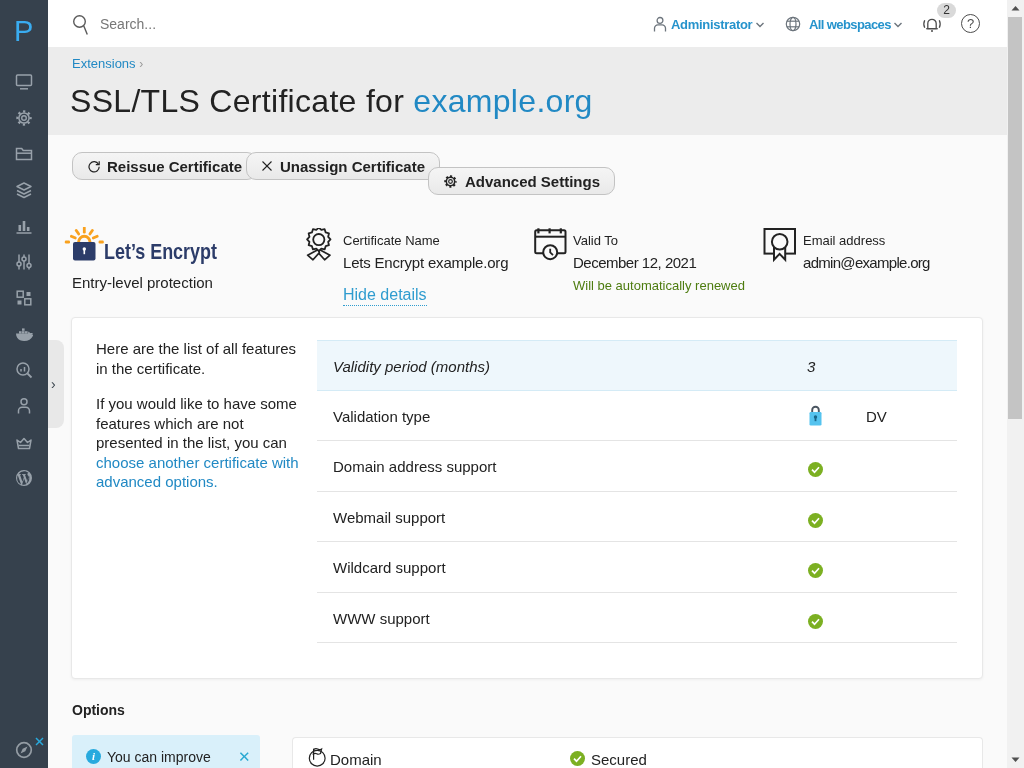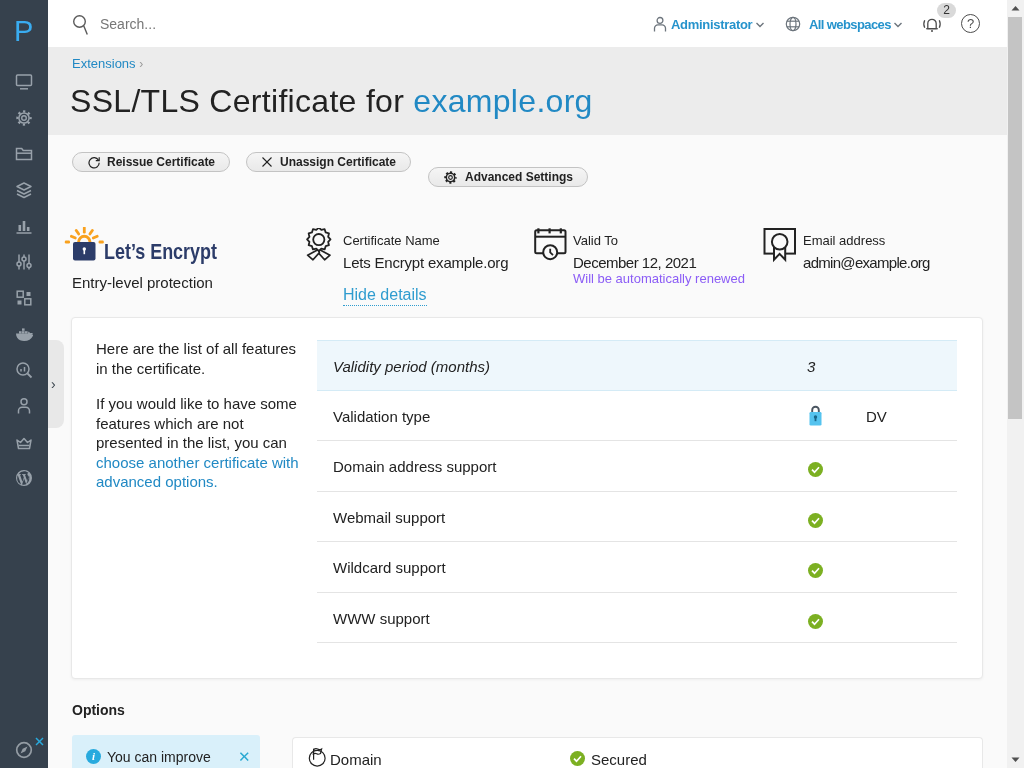--- a/index.html
+++ b/index.html
@@ -5,23 +5,23 @@
   * { margin:0; padding:0; box-sizing:border-box; }
   html,body { width:1024px; height:768px; overflow:hidden;
     font-family:"Liberation Sans", sans-serif; background:#fafafa; }
   .abs { position:absolute; }
   #sidebar { position:absolute; left:0; top:0; width:48px; height:768px; background:#36414d; }
   #topbar { position:absolute; left:48px; top:0; width:959px; height:47px; background:#fff; }
   #header { position:absolute; left:48px; top:47px; width:959px; height:88px; background:#ececec; }
   #content { position:absolute; left:48px; top:135px; width:959px; height:633px; background:#fafafa; }
   #scroll { position:absolute; left:1007px; top:0; width:17px; height:768px; background:#f1f1f1; }
   .blue { color:#2189c4; }
-  .btn { position:absolute; top:152px; height:20px; background:linear-gradient(#f5f5f5,#e9e9e9);
+  .btn { position:absolute; top:152px; height:28px; background:linear-gradient(#f5f5f5,#e9e9e9);
     border:1px solid #c3c3c3; border-radius:10px; display:flex; align-items:center;
-    font-size:12px; font-weight:bold; color:#222; padding:0 14px; }
+    font-size:15px; font-weight:bold; color:#222; padding:0 14px; }
   .btn svg { margin-right:7px; }
   .collbl { font-size:13px; color:#222; }
   .colval { font-size:15px; color:#222; }
   .trow { position:absolute; left:246px; width:640px; height:50.5px; border-bottom:1px solid #e4e4e4; }
   .tlabel { position:absolute; left:16px; top:17px; font-size:15px; color:#222; }
   .tval { position:absolute; left:490px; top:17px; font-size:15px; color:#222; }
   .gcheck { position:absolute; left:491px; top:21px; }
 </style>
 </head>
 <body>
@@ -237,21 +237,21 @@
       <line x1="1.2" y1="8.7" x2="31.5" y2="8.7"></line>
       <line x1="4.4" y1="0.3" x2="4.4" y2="5.4" stroke-width="2.2"></line>
       <line x1="15.6" y1="0.3" x2="15.6" y2="5.4" stroke-width="2.2"></line>
       <line x1="26.8" y1="0.3" x2="26.8" y2="5.4" stroke-width="2.2"></line>
       <circle cx="16.2" cy="24.2" r="7" fill="#fafafa"></circle>
       <path d="M16.2 20.8 V24.4 L19 27.1" stroke-width="1.8"></path>
     </g>
   </svg>
   <div class="abs collbl" style="left:525px; top:98px;">Valid To</div>
   <div class="abs colval" style="left:525px; top:119px; letter-spacing:-0.5px;">December 12, 2021</div>
-  <div class="abs" style="left:525px; top:136px; font-size:13px; color:#8b5cf6;">Will be automatically renewed</div>
+  <div class="abs" style="left:525px; top:143px; font-size:13px; color:#4d7c0f;">Will be automatically renewed</div>
 
   <svg class="abs" style="left:714px; top:93px;" width="34" height="36" viewBox="0 0 34 36">
     <g fill="none" stroke="#222" stroke-width="2">
       <rect x="2.5" y="1" width="30.5" height="24.6"></rect>
       <path d="M12 19 L12 31.8 L17.6 25.9 L23.2 31.8 L23.2 19" fill="#fafafa"></path>
       <circle cx="17.7" cy="13.7" r="7.8" fill="#fafafa"></circle>
     </g>
   </svg>
   <div class="abs collbl" style="left:755px; top:98px;">Email address</div>
   <div class="abs colval" style="left:755px; top:119px; letter-spacing:-0.7px;">admin@example.org</div>

